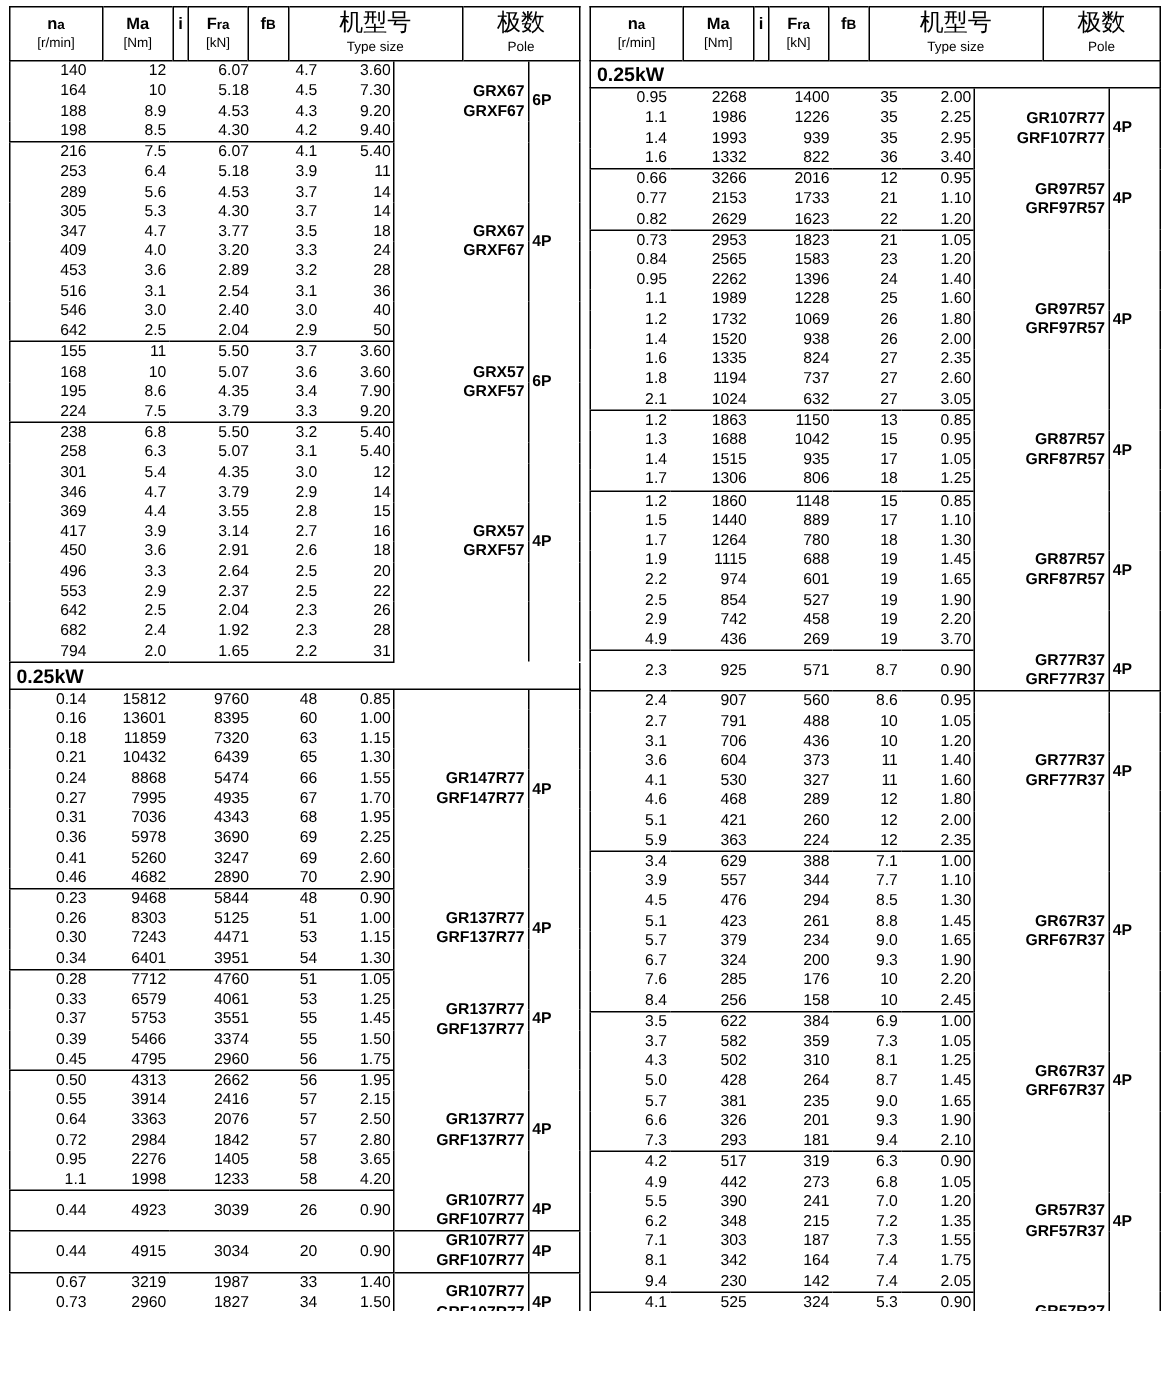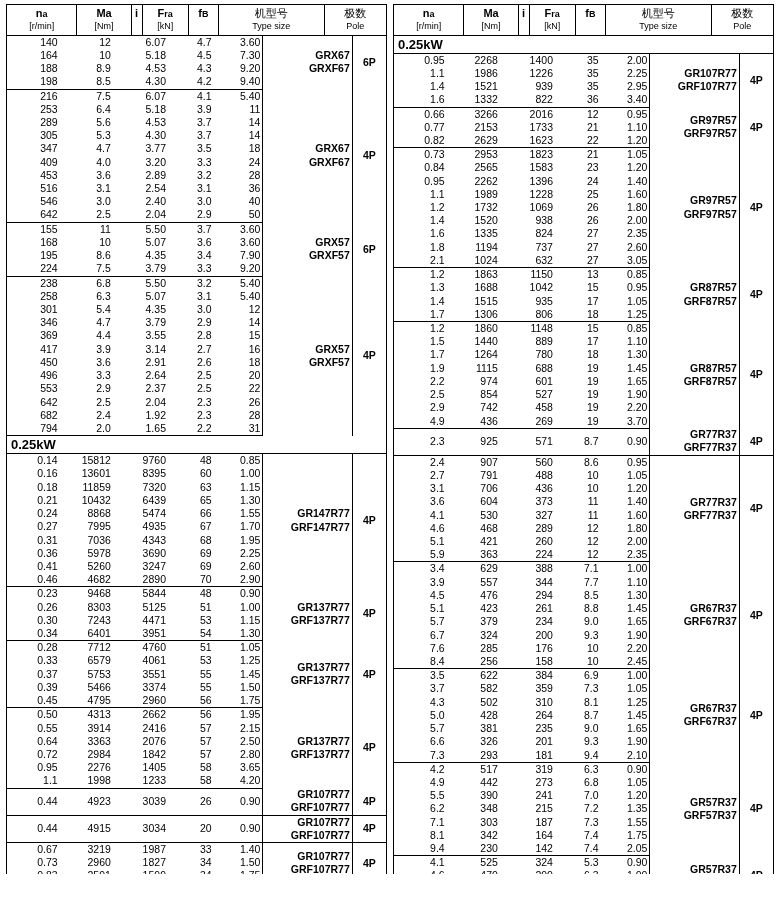--- a/index.html
+++ b/index.html
@@ -7,33 +7,33 @@
   .page{width:780px;height:874px;position:relative;box-sizing:border-box;padding:4px 6px 16px 6px;}
   table{border-collapse:collapse;}
   .main{width:768px;table-layout:fixed;}
   .main > tbody > tr > td{vertical-align:top;padding:0;}
   .colsep{width:6px;}
   
   .hdr{width:100%;border-collapse:collapse;border:1.6px solid #000;}
   .hdr td{border-right:1.2px solid #000;text-align:center;vertical-align:middle;font-size:11px;line-height:1.12;padding:2px 0 3px 0;}
   .hdr td:last-child{border-right:none;}
   .hdr .sub{font-size:9px;}
-  .hdr .cn{font-size:11px;}
+  .hdr .cn{font-size:16px;}
   .sec{border-left:1.6px solid #000;border-right:1.6px solid #000;border-bottom:1.3px solid #000;}
   .sec .kw{font-weight:bold;font-size:13px;padding:1px 0 1px 4px;}
   
   .dt{width:100%;border-collapse:collapse;border-left:1.6px solid #000;border-right:1.6px solid #000;}
   .dt td{font-size:10.5px;line-height:1.26;padding:0 2px;height:13px;}
   .c-na{width:14.0%;text-align:right;padding-right:6px;}
   .c-ma{width:14.0%;text-align:right;padding-right:8px;}
   .c-i{width:14.5%;text-align:right;padding-right:10px;}
   .c-fra{width:12.0%;text-align:right;padding-right:6px;}
   .c-fb{width:13.0%;text-align:right;padding-right:10px;}
   .c-type{width:23.5%;text-align:right;font-weight:bold;border-left:1.2px solid #000;}
-  .c-pole{width:9.0%;text-align:center;font-weight:bold;border-left:1.2px solid #000;}
+  .c-pole{width:9.0%;text-align:left;font-weight:bold;border-left:1.2px solid #000;}
   .grp-end td{border-bottom:1.2px solid #000;}
   .blk-end td{border-bottom:1.6px solid #000;}
   .type-cell{font-weight:bold;font-size:10.5px;line-height:1.25;}
 </style>
 </head>
 <body>
 
 <div class="page">
 <table class="main">
       <tbody>
@@ -540,21 +540,21 @@
                   </tr>
                   <tr>
                     <td class="c-na">1.1</td>
                     <td class="c-ma">1986</td>
                     <td class="c-i">1226</td>
                     <td class="c-fra">35</td>
                     <td class="c-fb">2.25</td>
                   </tr>
                   <tr>
                     <td class="c-na">1.4</td>
-                    <td class="c-ma">1521</td>
+                    <td class="c-ma">1993</td>
                     <td class="c-i">939</td>
                     <td class="c-fra">35</td>
                     <td class="c-fb">2.95</td>
                   </tr>
                   <tr class="grp-end">
                     <td class="c-na">1.6</td>
                     <td class="c-ma">1332</td>
                     <td class="c-i">822</td>
                     <td class="c-fra">36</td>
                     <td class="c-fb">3.40</td>

